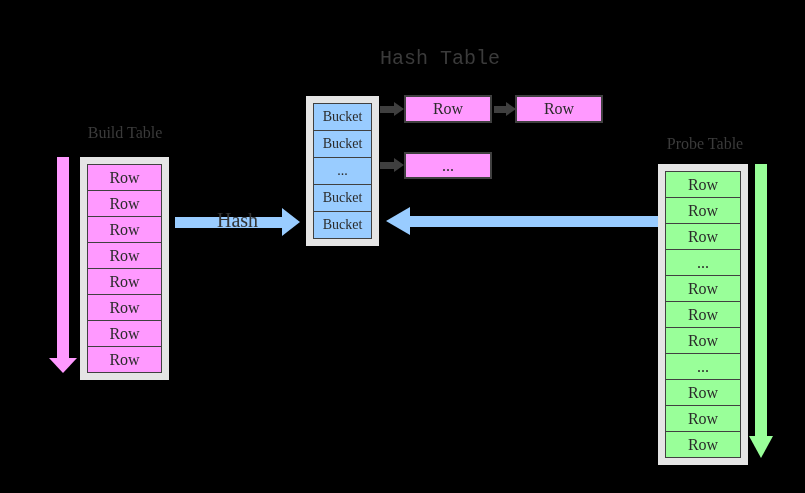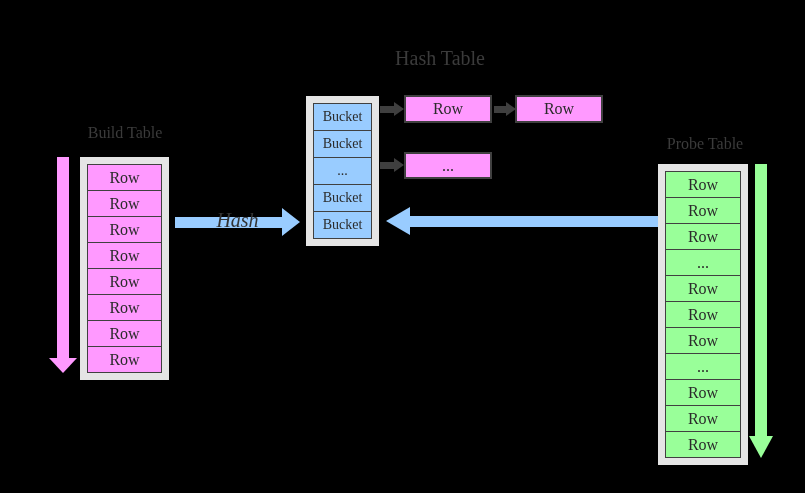--- a/index.html
+++ b/index.html
@@ -1,40 +1,40 @@
 <!DOCTYPE html>
 <html><head>
 <meta charset="utf-8">
 <style>
   html,body{margin:0;padding:0;background:#000;}
   .stage{
     position:relative;width:805px;height:493px;background:#000;
     font-family:"Liberation Serif", serif;overflow:hidden;
   }
   .label{position:absolute;color:#3b3b3b;text-align:center;white-space:nowrap;}
-  .title{font-size:20px;}
+  .title{font-size:20px;font-family:Liberation Mono, monospace;}
   .tbl-label{font-size:16px;}
   .stack{position:absolute;display:flex;flex-direction:column;border:7px solid #e5e5e5;box-sizing:border-box;justify-content:center;}
   .cell{
     box-sizing:border-box;border:1px solid #404040;margin-top:-1px;
     display:flex;align-items:center;justify-content:center;
     font-size:16px;color:#2b2b2b;line-height:1;
   }
   .cell:first-child{margin-top:0;}
   .box{
     position:absolute;box-sizing:border-box;border:2px solid #404040;
     display:flex;align-items:center;justify-content:center;
     font-size:16px;color:#2b2b2b;
   }
   .pink{background:#FF99FF;}
   .blue{background:#99CCFF;}
   .green{background:#99FF99;}
   .shaft{position:absolute;}
   .tri{position:absolute;width:0;height:0;}
-  .arrow-text{position:absolute;color:#333333;font-size:20px;text-align:center;z-index:3;line-height:22px;font-style:italic;}
+  .arrow-text{position:absolute;color:#333333;font-size:20px;text-align:center;z-index:3;line-height:22px;}
   .conn-shaft{position:absolute;background:#3f3f3f;}
 </style>
 </head>
 <body>
 
 <div class="stage">
 
   <div class="label title" style="left:340px;top:47px;width:200px;">Hash Table</div>
   <div class="label tbl-label" style="left:635px;top:135px;width:140px;">Probe Table</div>
   <div class="label tbl-label" style="left:55px;top:124px;width:140px;">Build Table</div>

